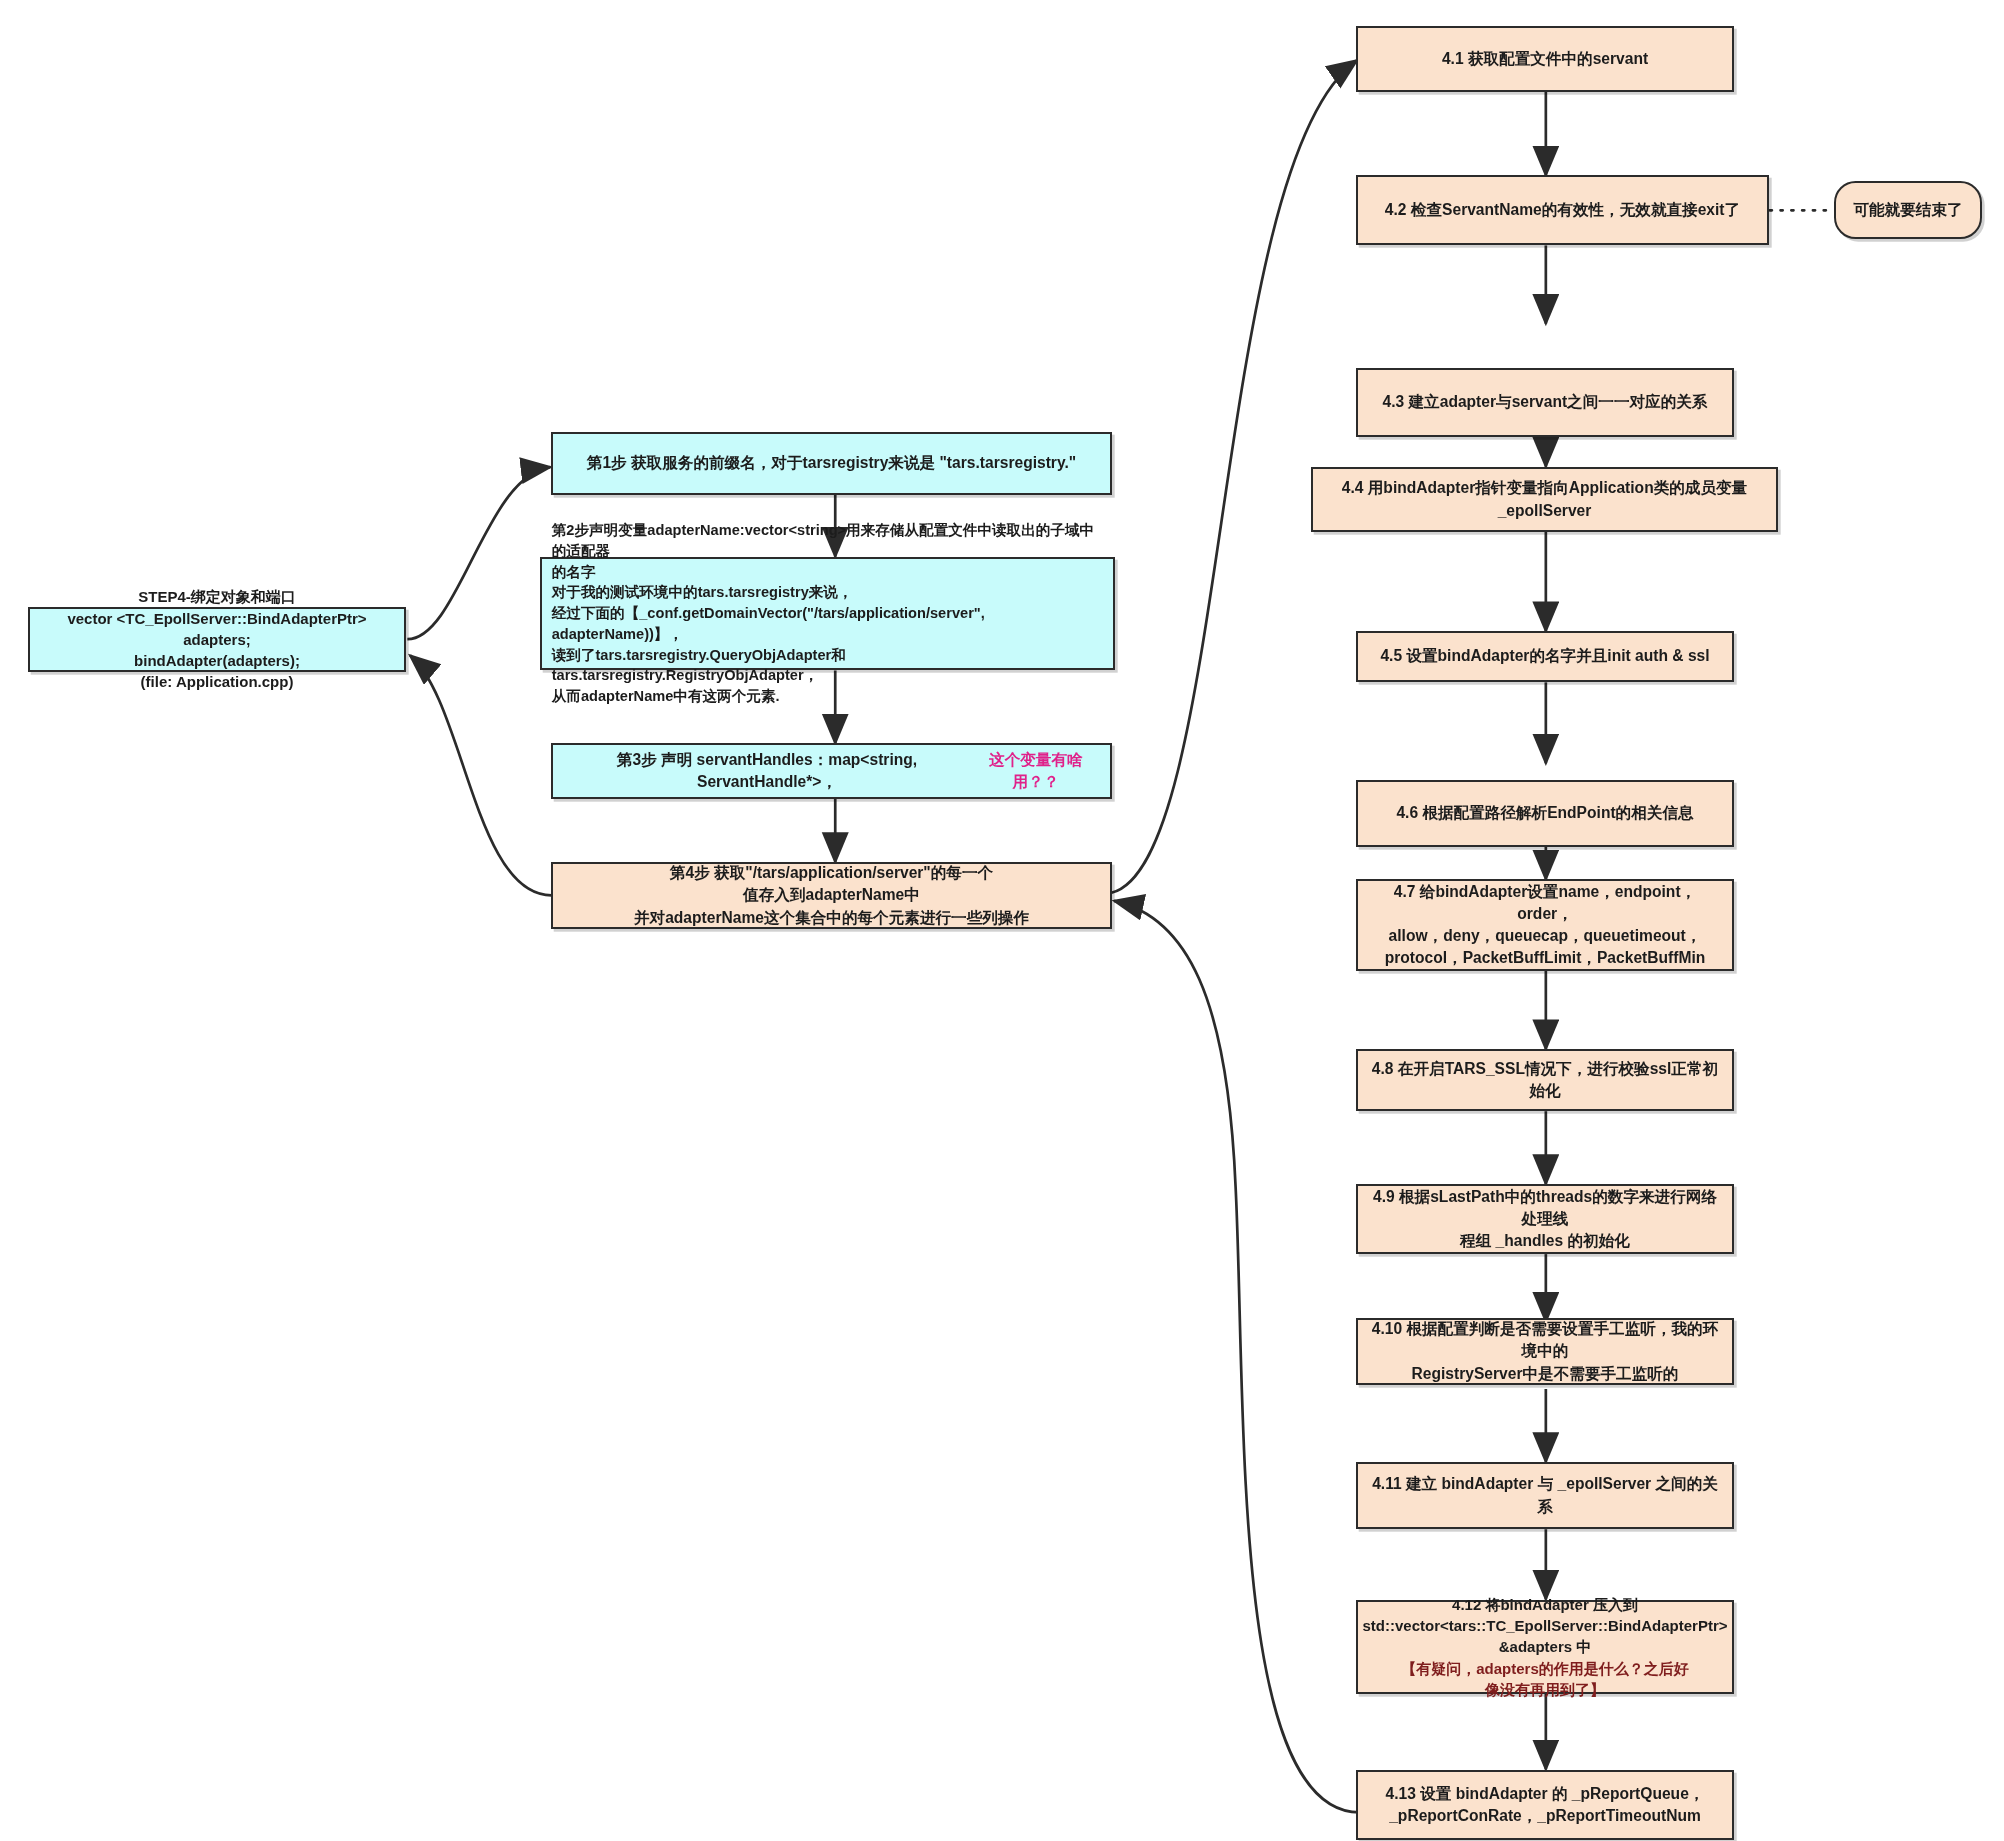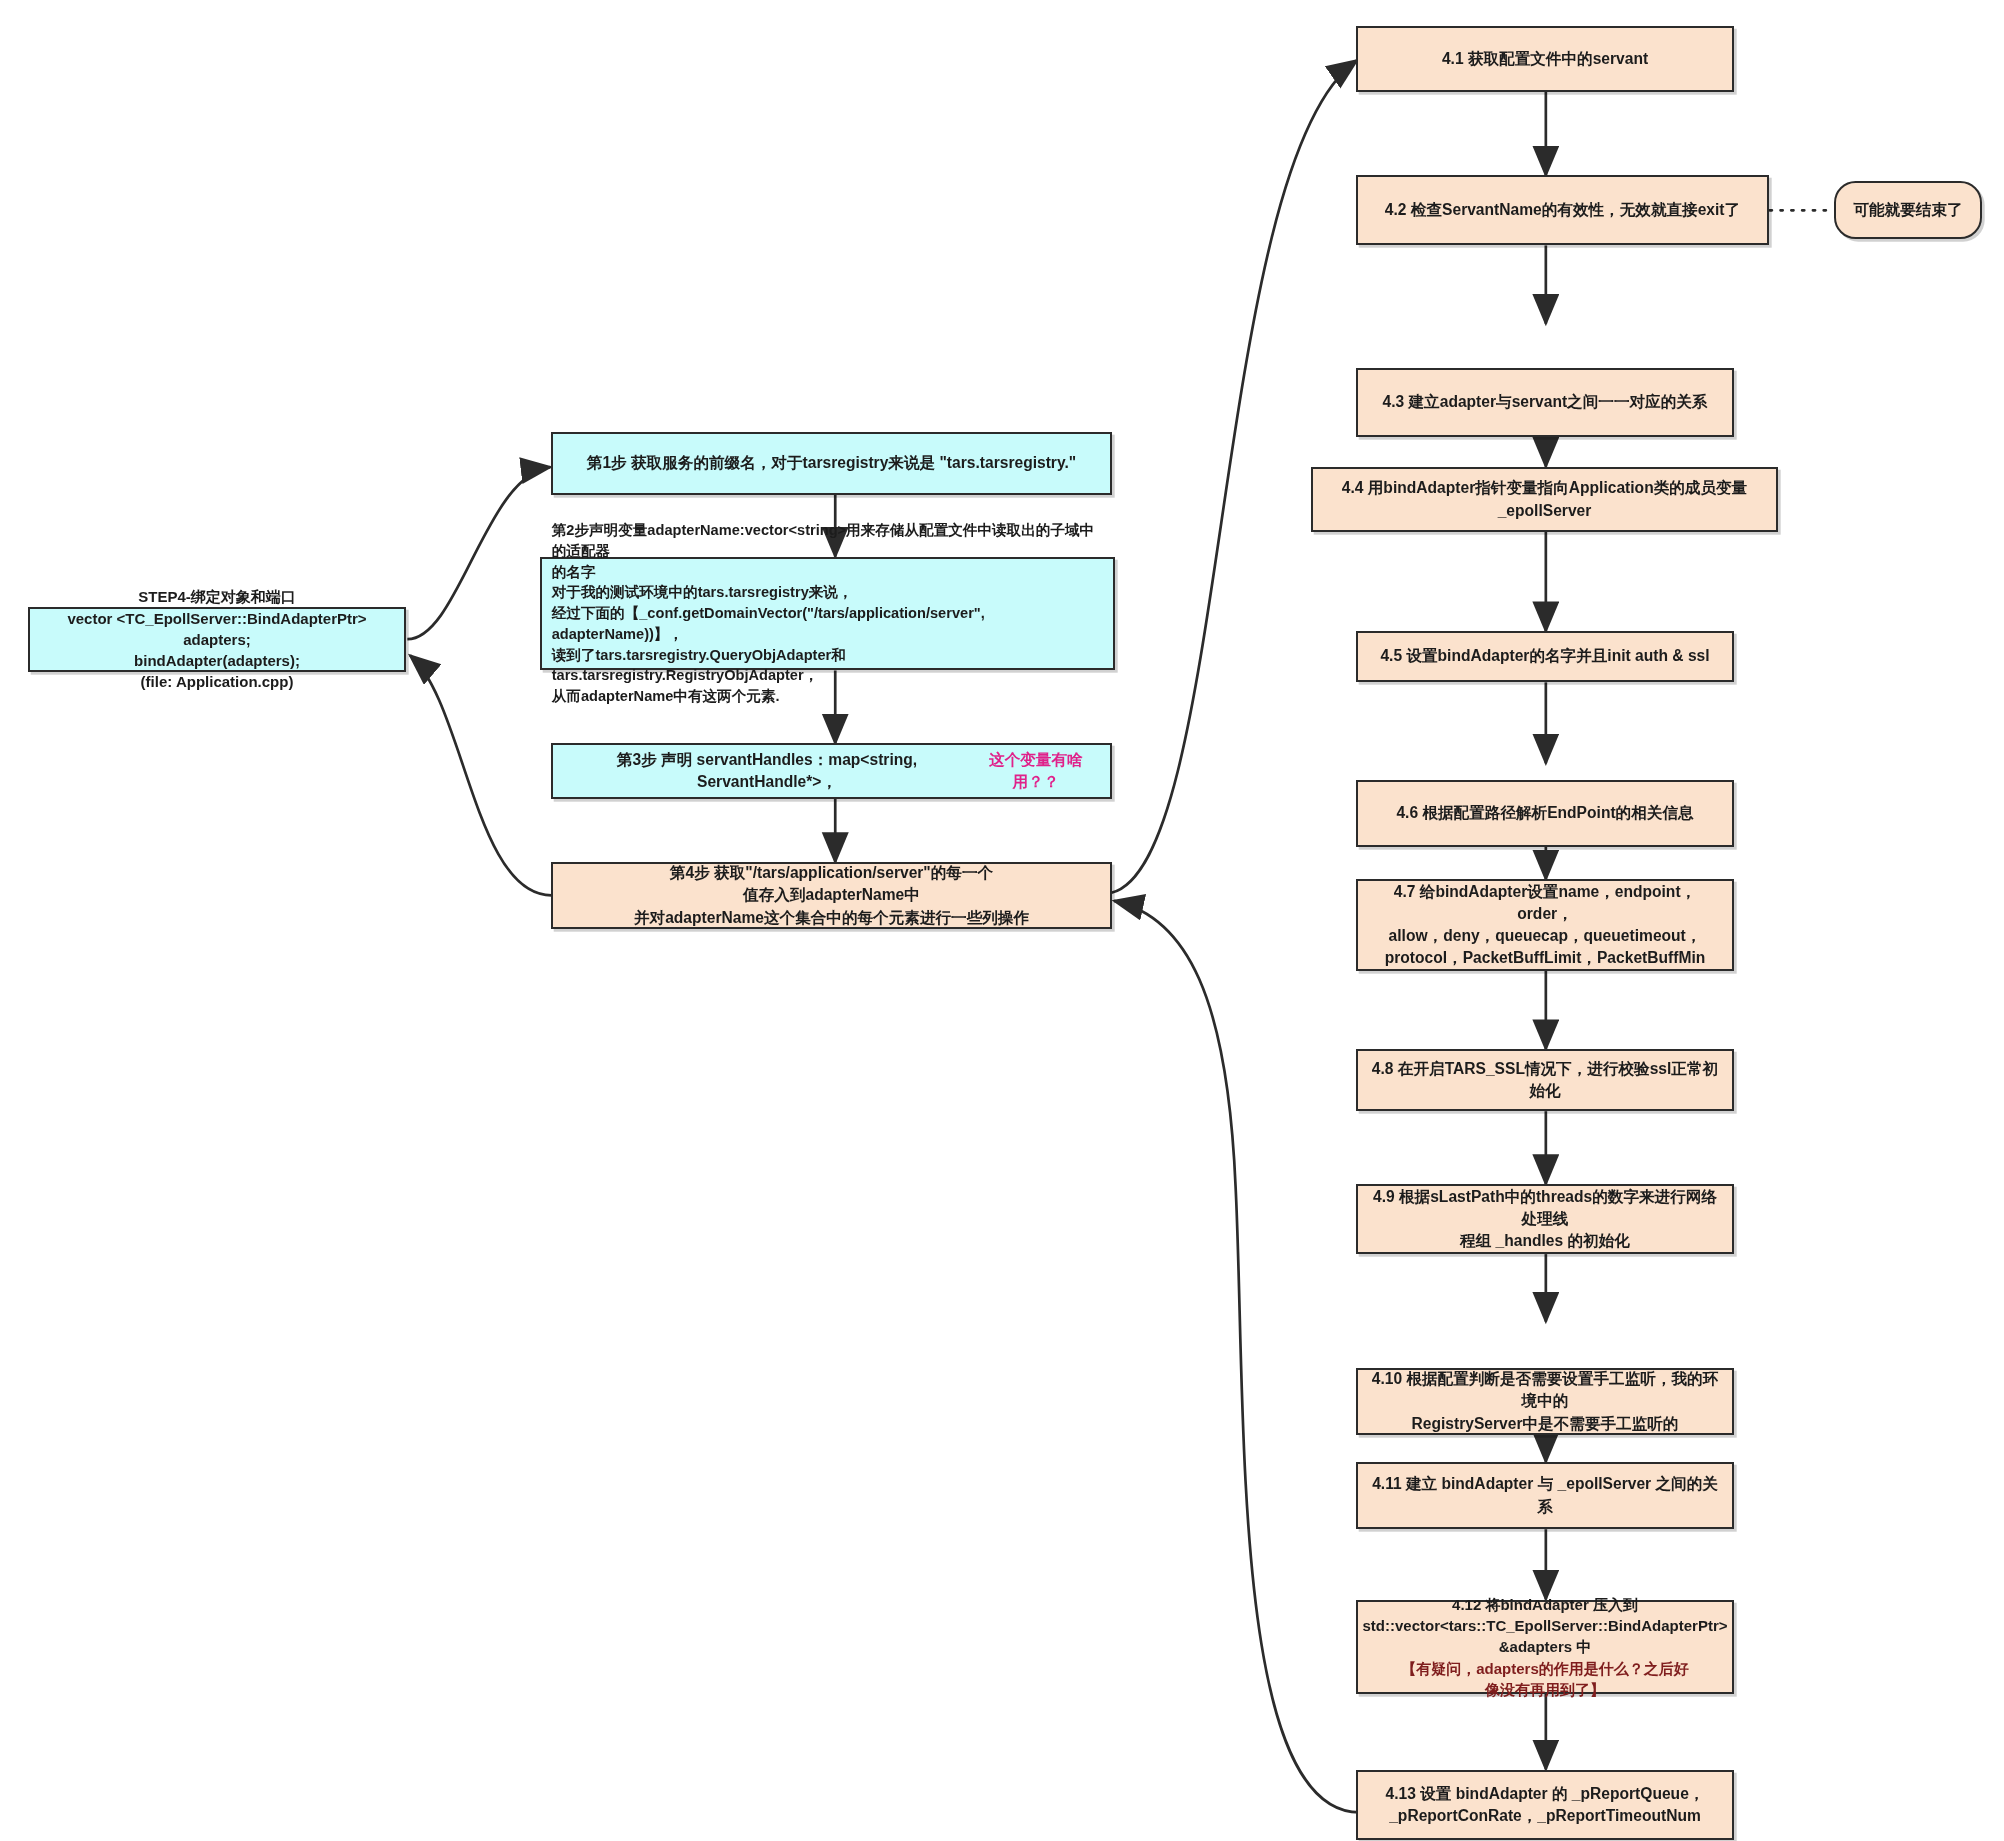--- a/index.html
+++ b/index.html
@@ -157,21 +157,21 @@
 
   <div class="node peach fs-29" style="left:1356px; top:879px; width:378px; height:92px;">4.7 给bindAdapter设置name，endpoint，order，
 allow，deny，queuecap，queuetimeout，
 protocol，PacketBuffLimit，PacketBuffMin</div>
 
   <div class="node peach fs-29" style="left:1356px; top:1049px; width:378px; height:62px;">4.8 在开启TARS_SSL情况下，进行校验ssl正常初始化</div>
 
   <div class="node peach fs-29" style="left:1356px; top:1184px; width:378px; height:70px;">4.9 根据sLastPath中的threads的数字来进行网络处理线
 程组 _handles 的初始化</div>
 
-  <div class="node peach fs-29" style="left:1356px; top:1368px; width:378px; height:67px;">4.10 根据配置判断是否需要设置手工监听，我的环境中的
+  <div class="node peach fs-29" style="left:1356px; top:1318px; width:378px; height:67px;">4.10 根据配置判断是否需要设置手工监听，我的环境中的
 RegistryServer中是不需要手工监听的</div>
 
   <div class="node peach fs-29" style="left:1356px; top:1462px; width:378px; height:67px;">4.11 建立 bindAdapter 与 _epollServer 之间的关系</div>
 
   <div class="node peach fs-28" style="left:1356px; top:1600px; width:378px; height:94px; flex-direction:column;">
     <span style="white-space:pre-line;">4.12 将bindAdapter 压入到
 std::vector&lt;tars::TC_EpollServer::BindAdapterPtr&gt;
 &amp;adapters 中</span><span class="hl-red" style="white-space:pre-line;">【有疑问，adapters的作用是什么？之后好
 像没有再用到了】</span>
   </div>

